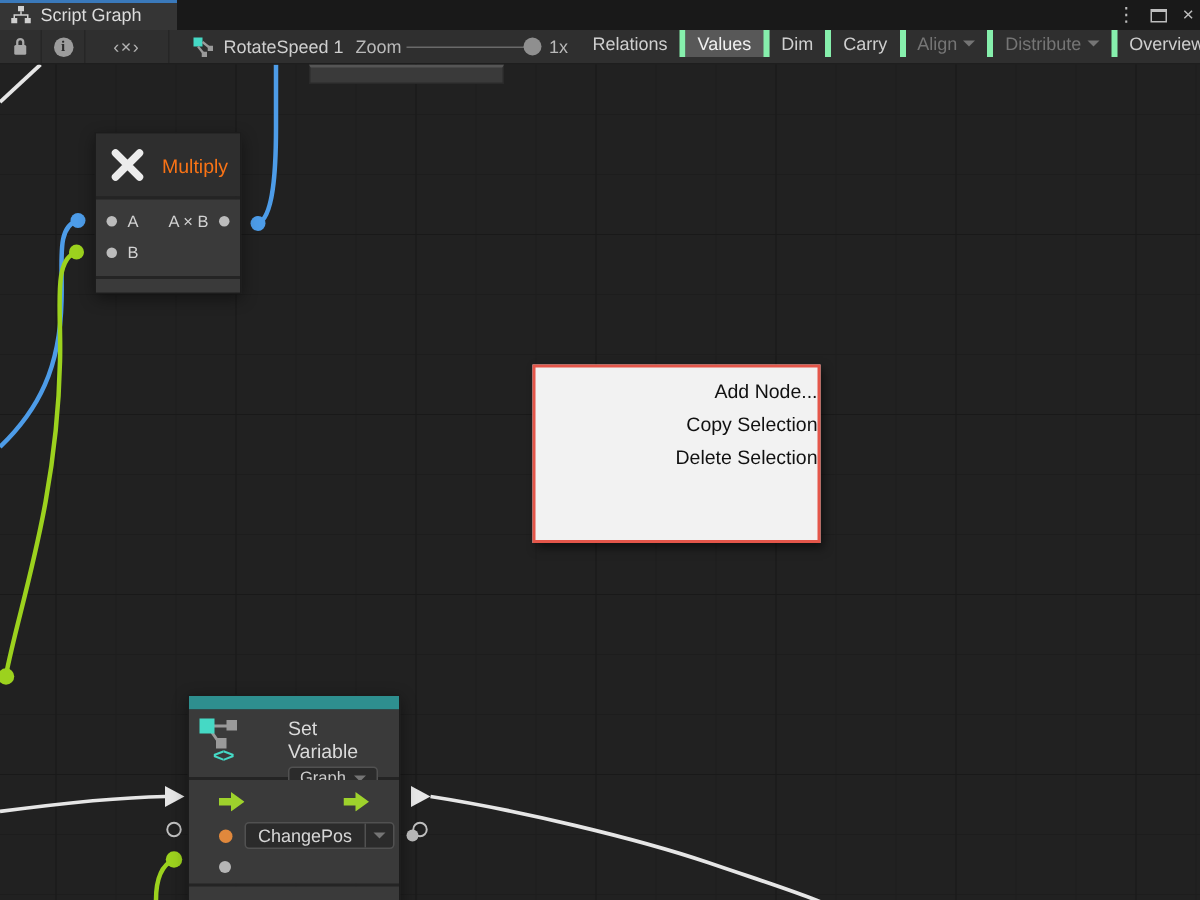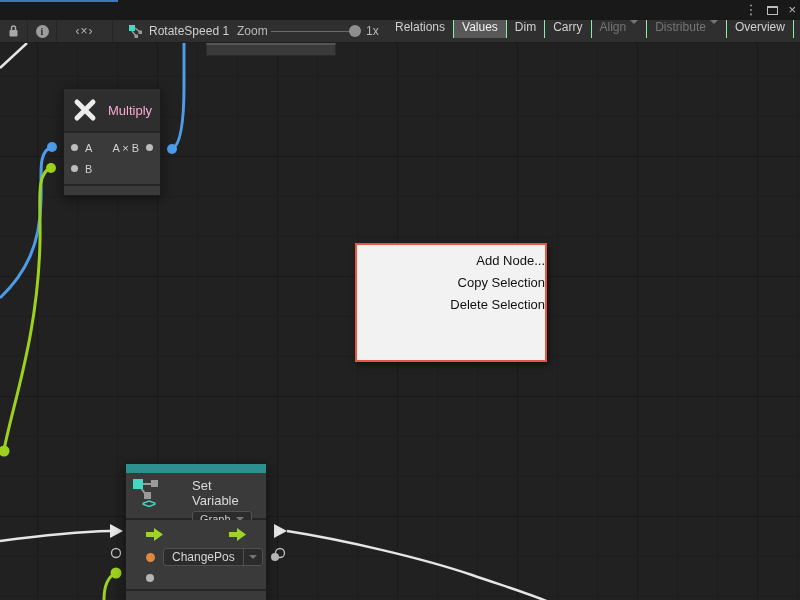--- a/index.html
+++ b/index.html
@@ -24,22 +24,22 @@
             border-right:1px solid #262626; }
   .lock-btn  { left:0;   width:28px; }
   .info-btn  { left:28px; width:29px; }
   .code-btn  { left:57px; width:56px; color:#b4b4b4; font-size:12px; letter-spacing:1px; }
   .crumb { position:absolute; left:128px; top:0; height:22px; display:flex; align-items:center; gap:6px; color:#cfcfcf;text-align:right; }
   .zoom-label { position:absolute; left:237px; top:0; height:22px; display:flex; align-items:center; color:#b9b9b9; }
   .zoom-track { position:absolute; left:271px; top:11px; width:86px; height:1px; background:#6a6a6a; }
   .zoom-handle { position:absolute; left:349px; top:5px; width:12px; height:12px; border-radius:50%; background:#8f8f8f; }
   .zoom-val { position:absolute; left:366px; top:0; height:22px; display:flex; align-items:center; color:#b9b9b9; }
   .tb-group { position:absolute; left:387px; top:0; right:0; height:22px; display:flex; }
-  .tb-tool { height:18px; padding:0 8px; display:flex; gap:4px; color:#cfcfcf;
-             border-right:1px solid #86efac; white-space:nowrap; }
+  .tb-tool { height:18px; padding:0 8px; display:flex; align-items:center; gap:4px; color:#cfcfcf;
+             border-right:4px solid #86efac; white-space:nowrap; }
   .tb-tool.active { background:#585858; color:#f0f0f0; }
   .tb-tool.disabled { color:#757575; }
   .caret { width:0; height:0; border-left:4px solid transparent; border-right:4px solid transparent;
            border-top:4px solid #757575; display:inline-block; }
   .info-circle { width:13px; height:13px; border-radius:50%; background:#9c9c9c; color:#2c2c2c;
                  font-size:10px; font-weight:bold; display:flex; align-items:center; justify-content:center;
                  font-family:"Liberation Serif", serif; }
 
   
   .canvas { position:absolute; left:0; top:43px; width:800px; height:557px; overflow:hidden;
@@ -55,21 +55,21 @@
 
   .clipped-footer { position:absolute; left:206px; top:0; width:130px; height:13px; background:#3a3a3a;
                     border:1px solid #2a2a2a; border-top:2px solid #555; }
 
   
   .node { position:absolute; border:1px solid #1c1c1c; box-shadow:0 3px 10px rgba(0,0,0,.45); }
   .node-sep { height:2px; background:#242424; }
 
   .multiply { left:63px; top:45px; width:98px; }
   .mul-header { height:42px; background:#2e2e2e; display:flex; align-items:center; gap:8px; padding-left:6px; }
-  .mul-title { color:#f9a8d4; font-size:13px; }
+  .mul-title { color:#f97316; font-size:13px; }
   .mul-body { background:#3a3a3a; padding:4px 0 5px 0; }
   .port-row { height:21px; display:flex; align-items:center; padding:0 7px; gap:7px; }
   .port-dot { width:7px; height:7px; border-radius:50%; background:#bcbcbc; flex:none; }
   .port-label { font-size:11px; color:#d2d2d2; }
   .mul-out { margin-left:auto; display:flex; align-items:center; gap:7px; }
   .node-footer { background:#3a3a3a; height:9px; }
 
   .setvar { left:125px; top:420px; width:142px; }
   .sv-strip { height:9px; background:#2e8f8f; }
   .sv-header { height:45px; background:#3a3a3a; display:flex; align-items:flex-start; padding:5px 6px 0 6px; gap:6px; }
@@ -96,20 +96,29 @@
   .ctx-menu { position:absolute; left:355px; top:243px; width:192px; height:119px; background:#f2f2f2;
               border:2px solid #e4564a; box-shadow:2px 3px 6px rgba(0,0,0,.5); padding-top:5px;text-align:right; }
   .ctx-item { height:22px; line-height:22px; padding-left:35px; font-size:13px; color:#111; white-space:nowrap; }
 </style>
 </head>
 <body>
 
 <div id="root">
 
   <div class="tabbar">
+    <div class="tab">
+      <svg width="14" height="12" viewBox="0 0 14 12">
+        <rect x="5" y="0" width="4" height="3.5" fill="#cfcfcf"></rect>
+        <rect x="0.5" y="8" width="4" height="3.5" fill="#cfcfcf"></rect>
+        <rect x="9.5" y="8" width="4" height="3.5" fill="#cfcfcf"></rect>
+        <path d="M7 3.5 V6 M2.5 8 V6 H11.5 V8" stroke="#cfcfcf" stroke-width="1" fill="none"></path>
+      </svg>
+      <span class="tab-label">Script Graph</span>
+    </div>
     <div class="tab-accent"></div>
     <div class="win-controls">
       <span class="win-btn">⋮</span>
       <span class="maxi"></span>
       <span class="win-btn">×</span>
     </div>
   </div>
 
   <div class="toolbar">
     <div class="tb-btn lock-btn">

